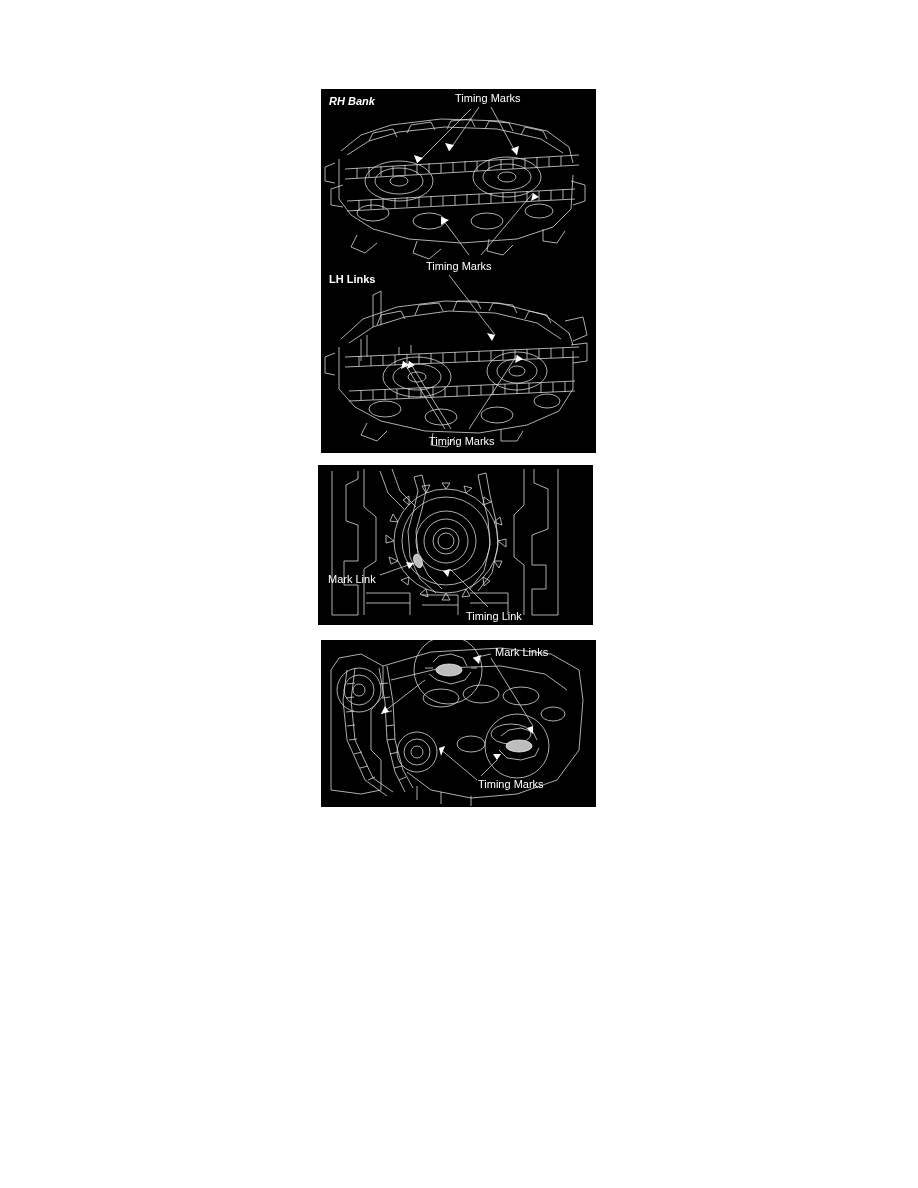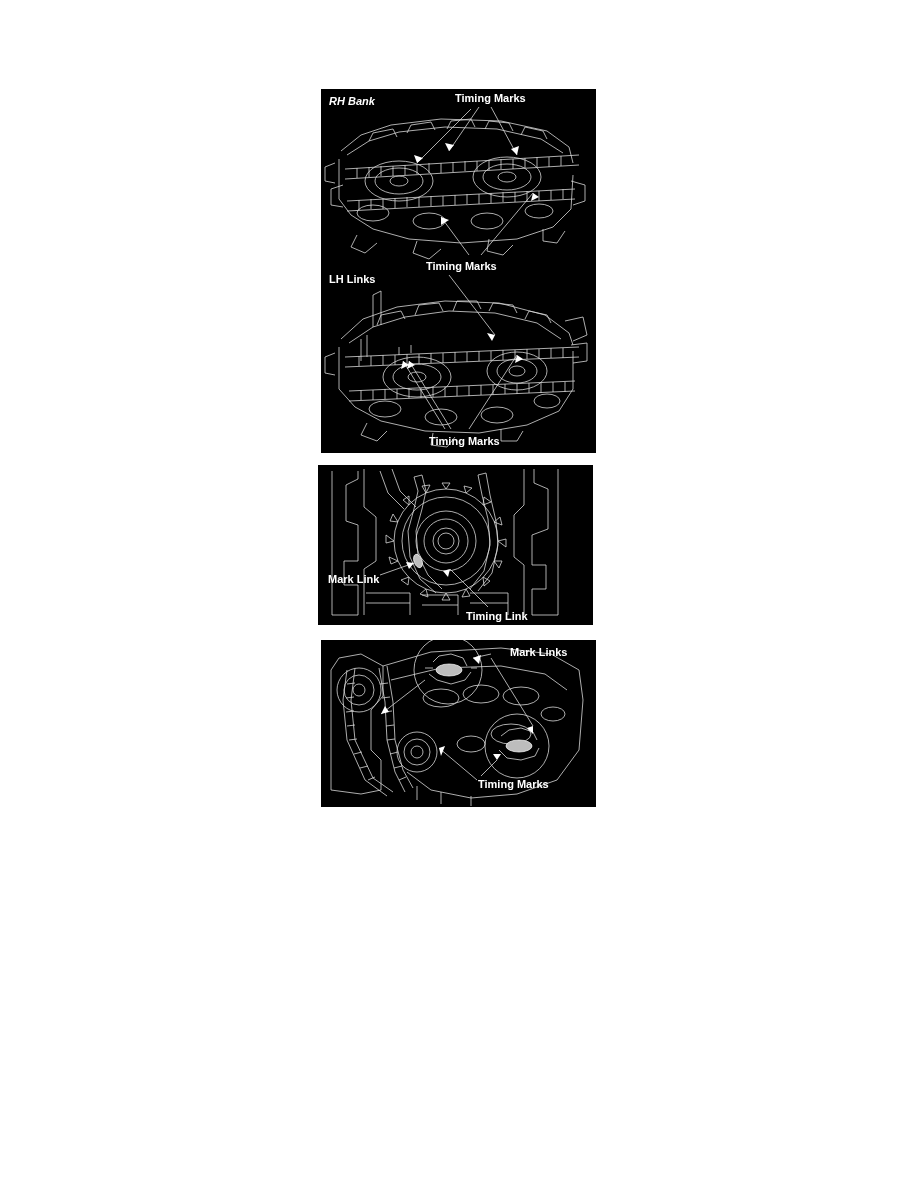--- a/index.html
+++ b/index.html
@@ -49,21 +49,20 @@
     height: 167px;
   }
 
   .fig-label {
     position: absolute;
     color: #ffffff;
     font-size: 11px;
     line-height: 12px;
     white-space: nowrap;
     letter-spacing: 0px;
-    font-weight: bold;
   }
   .fig-label.bold {
     font-weight: bold;
   }
 
   svg.art {
     position: absolute;
     left: 0;
     top: 0;
     width: 100%;
@@ -362,17 +361,17 @@
       <polygon class="arrow" points="60,74 68,72 64,66"></polygon>
 
       <g class="lead">
         <line x1="156" y1="140" x2="118" y2="108"></line>
         <line x1="160" y1="136" x2="176" y2="120"></line>
       </g>
       <polygon class="arrow" points="118,108 124,106 120,116"></polygon>
       <polygon class="arrow" points="176,120 172,114 180,114"></polygon>
     </svg>
 
-    <div class="fig-label" style="left:189px;top:6px;text-align:right;">Mark Links</div>
+    <div class="fig-label" style="left:174px;top:6px;text-align:right;">Mark Links</div>
     <div class="fig-label" style="left:157px;top:138px;">Timing Marks</div>
   </div>
 
 </div>
 
 </body></html>

